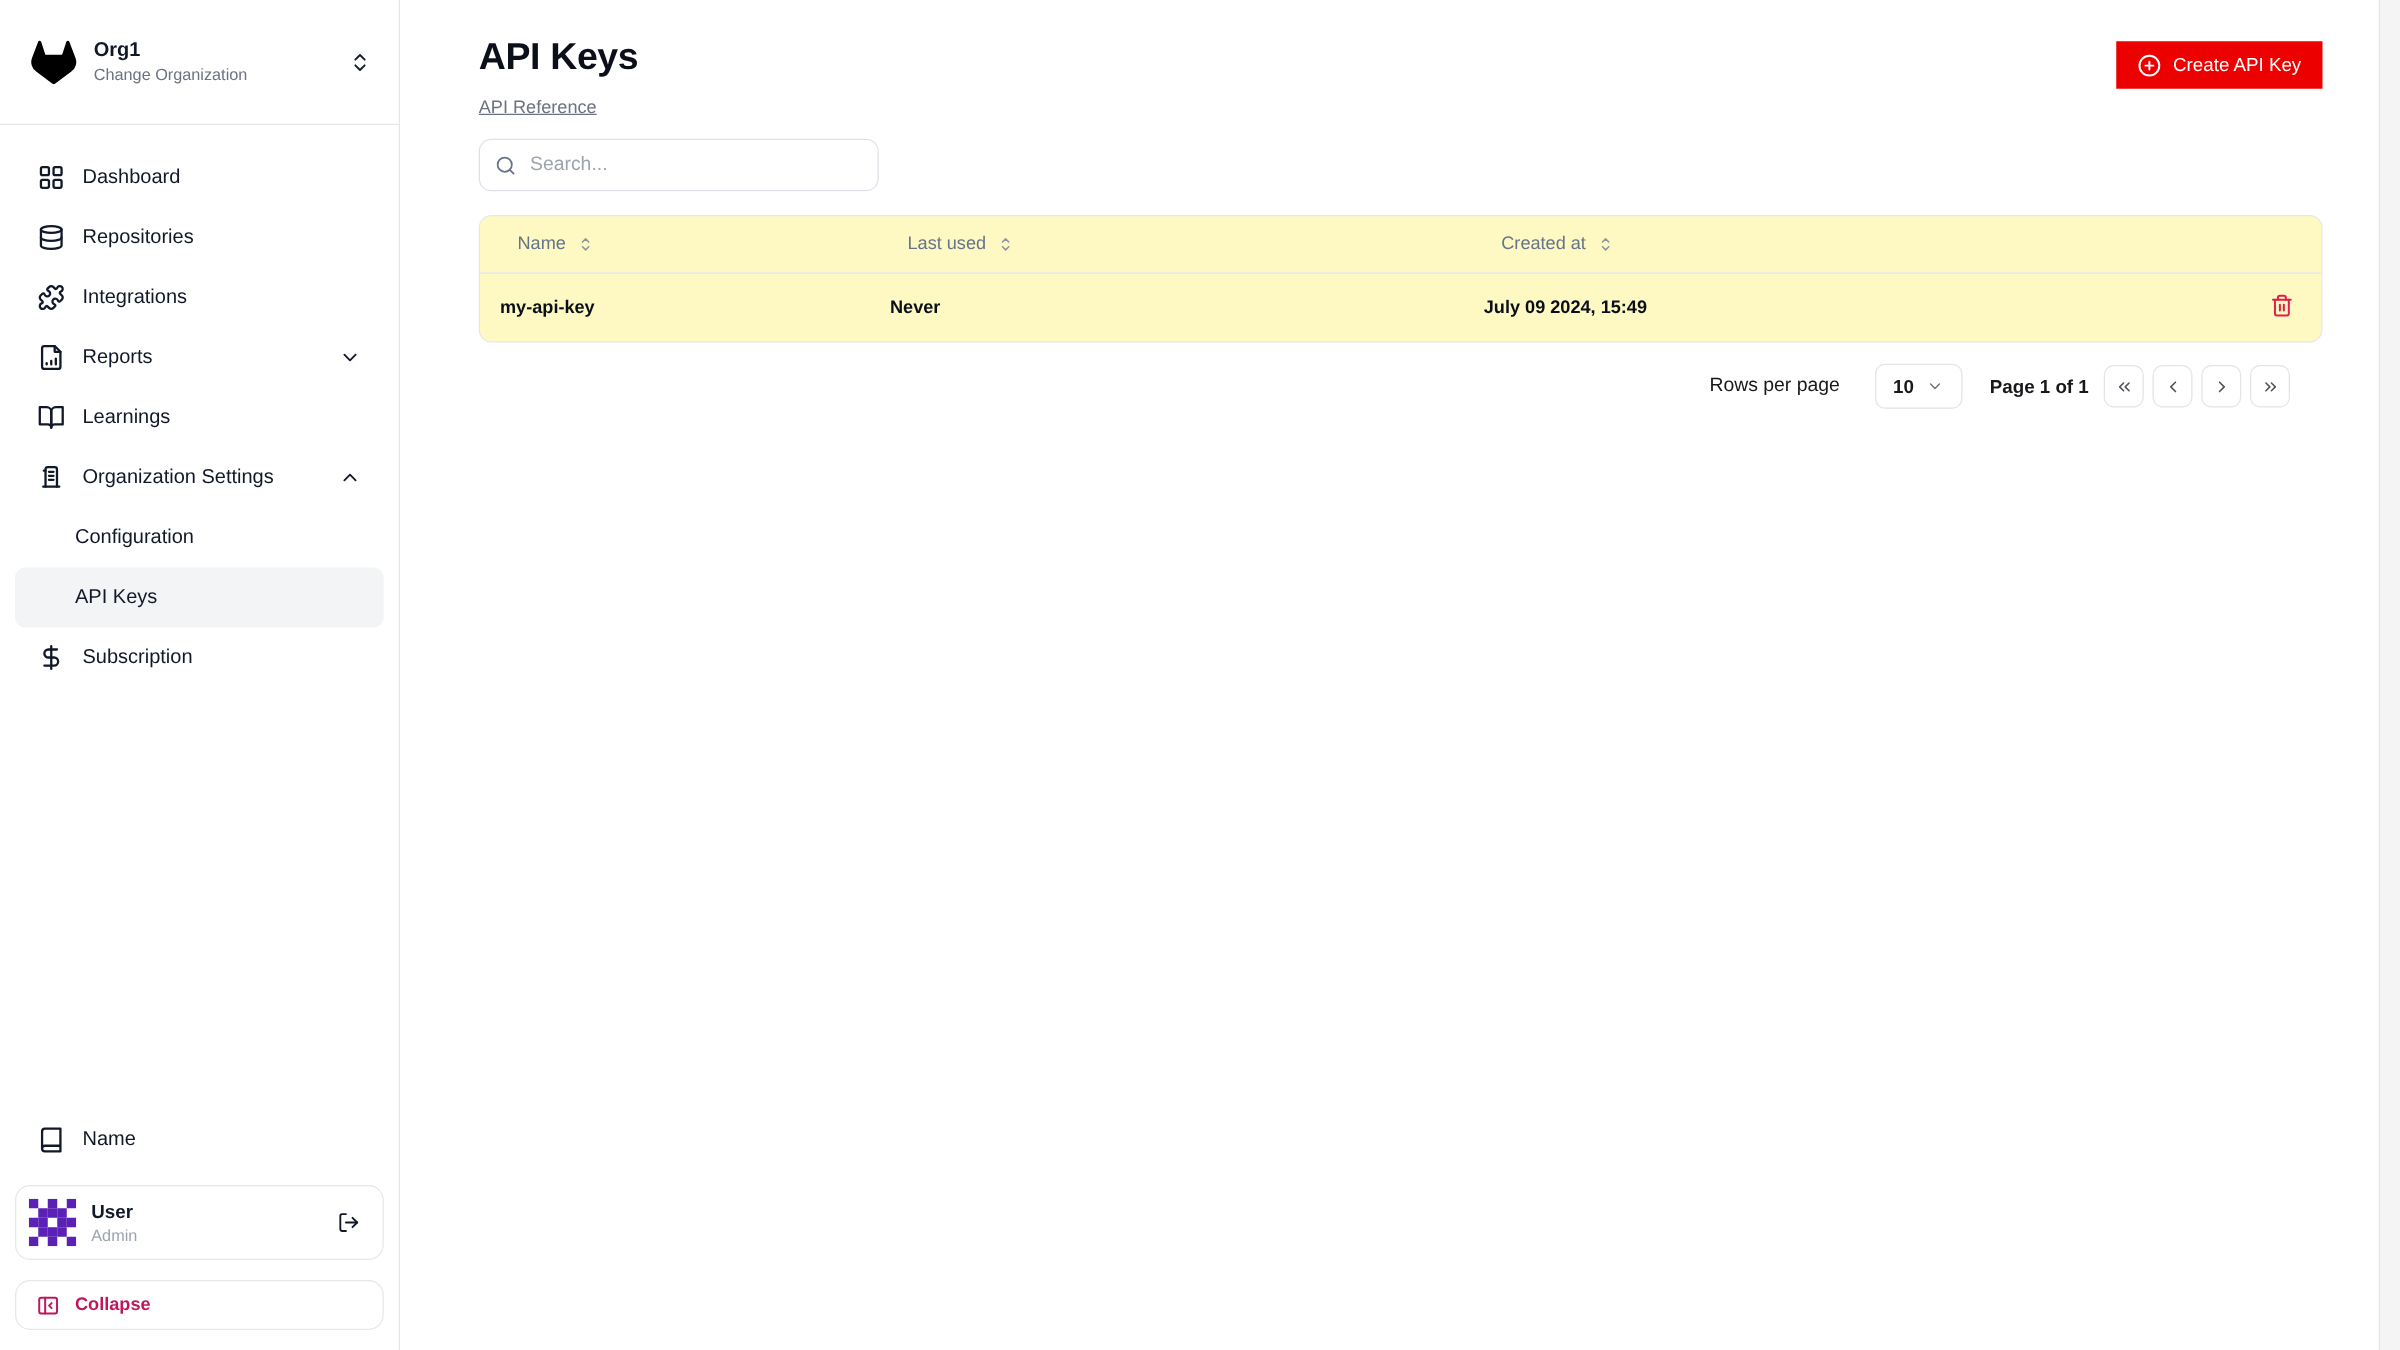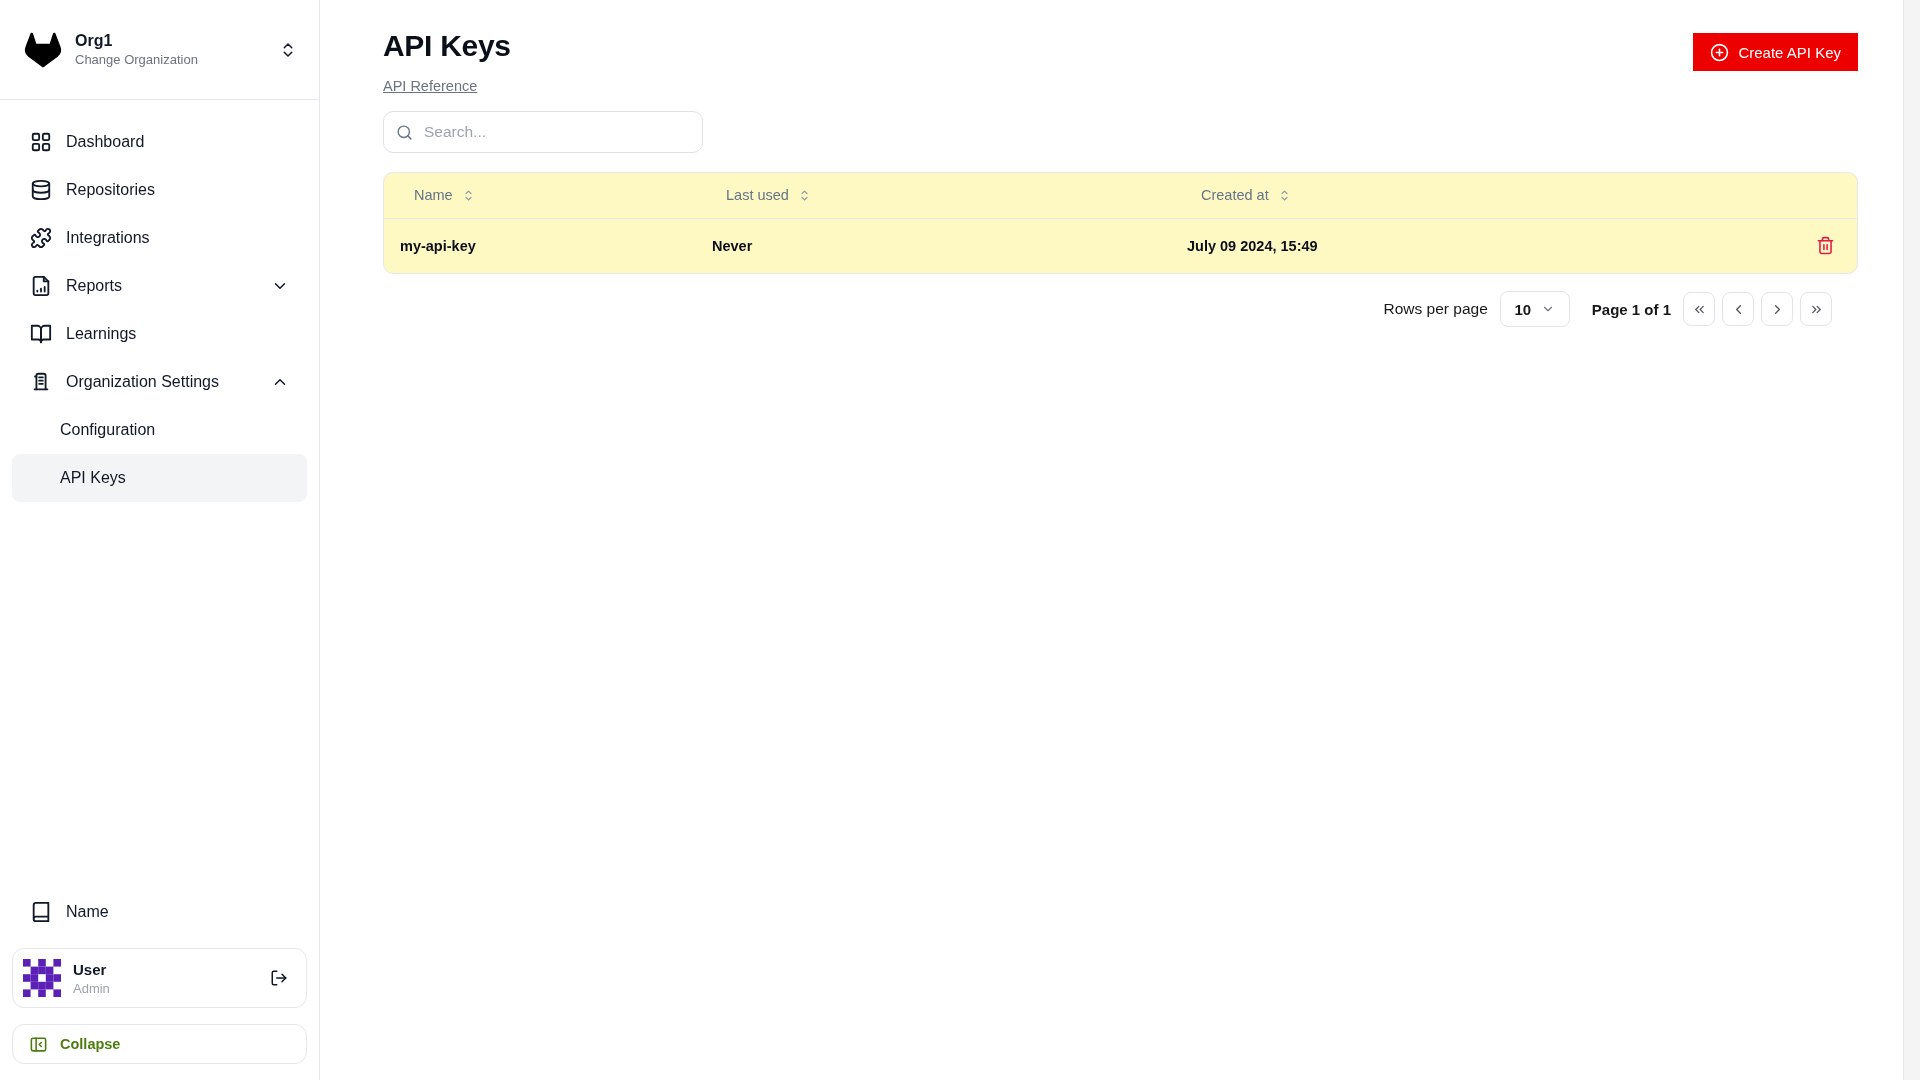--- a/index.html
+++ b/index.html
@@ -57,21 +57,21 @@
   .user-name { font-size: 15px; font-weight: 700; color: #111827; line-height: 1.2; }
   .user-role { font-size: 13px; color: #9ca3af; margin-top: 2px; }
   .logout-btn { background: none; border: none; padding: 2px; color: #111827; cursor: pointer; }
   .logout-btn svg { width: 18px; height: 18px; }
   .collapse-btn {
     margin-top: 16px; width: 100%;
     display: flex; align-items: center; gap: 12px;
     height: 40px; padding: 0 16px;
     border: 1px solid #e5e7eb; border-radius: 12px; background: #fff;
     font-family: "Liberation Sans", sans-serif;
-    font-size: 14.5px; font-weight: 600; color: #4d7c0f; cursor: pointer;
+    font-size: 14.5px; font-weight: 600; color: #be185d; cursor: pointer;
   }
   .collapse-btn svg { width: 19px; height: 19px; }
 
   
   .main {
     position: absolute; left: 321px; top: 0;
     width: 1582px; height: 1080px;
     padding: 28px 45px 0 62px;
     background: #fff;
   }
@@ -119,21 +119,21 @@
   td.actions { text-align: right; padding: 0 20px 0 0; }
   .trash-btn { background: none; border: none; padding: 2px; color: #e11d48; cursor: pointer; }
   .trash-btn svg { width: 19px; height: 19px; }
 
   .pagination {
     margin-top: 17px; padding-right: 26px;
     display: flex; align-items: center; justify-content: flex-end;
   }
   .pg-label { font-size: 15.5px; color: #18181b; }
   .pg-select {
-    margin-left: 12px; width: 70px; height: 36px;
+    margin-left: 28px; width: 70px; height: 36px;
     border: 1px solid #e4e4e7; border-radius: 8px; background: #fff;
     display: flex; align-items: center; justify-content: center; gap: 10px;
     font-size: 15px; font-weight: 600; color: #18181b; cursor: pointer;
   }
   .pg-select svg { width: 14px; height: 14px; color: #6b7280; }
   .pg-status { margin: 0 12px 0 22px; font-size: 15px; font-weight: 600; color: #18181b; }
   .pg-btns { display: flex; gap: 7px; }
   .pg-btn {
     width: 32px; height: 34px;
     border: 1px solid #e4e4e7; border-radius: 8px; background: #fff;
@@ -256,20 +256,29 @@
 
     <div class="nav-item nav-sub">
       <span>Configuration</span>
     </div>
 
     <div class="nav-item nav-sub active">
       <span>API Keys</span>
     </div>
 
 
+    <div class="nav-item">
+      <span class="nav-icon">
+        <svg viewBox="0 0 24 24" fill="none" stroke="currentColor" stroke-width="2" stroke-linecap="round" stroke-linejoin="round">
+            <line x1="12" y1="2" x2="12" y2="22"></line>
+            <path d="M17 5H9.5a3.5 3.5 0 0 0 0 7h5a3.5 3.5 0 0 1 0 7H6"></path>
+          </svg>
+      </span>
+      <span>Subscription</span>
+    </div>
   </nav>
 
   <div class="sb-bottom">
     <div class="nav-item docs-row">
       <span class="nav-icon">
         <svg viewBox="0 0 24 24" fill="none" stroke="currentColor" stroke-width="2" stroke-linecap="round" stroke-linejoin="round">
             <path d="M4 19.5v-15A2.5 2.5 0 0 1 6.5 2H20v20H6.5a2.5 2.5 0 0 1 0-5H20"></path>
           </svg>
       </span>
       <span>Name</span>

